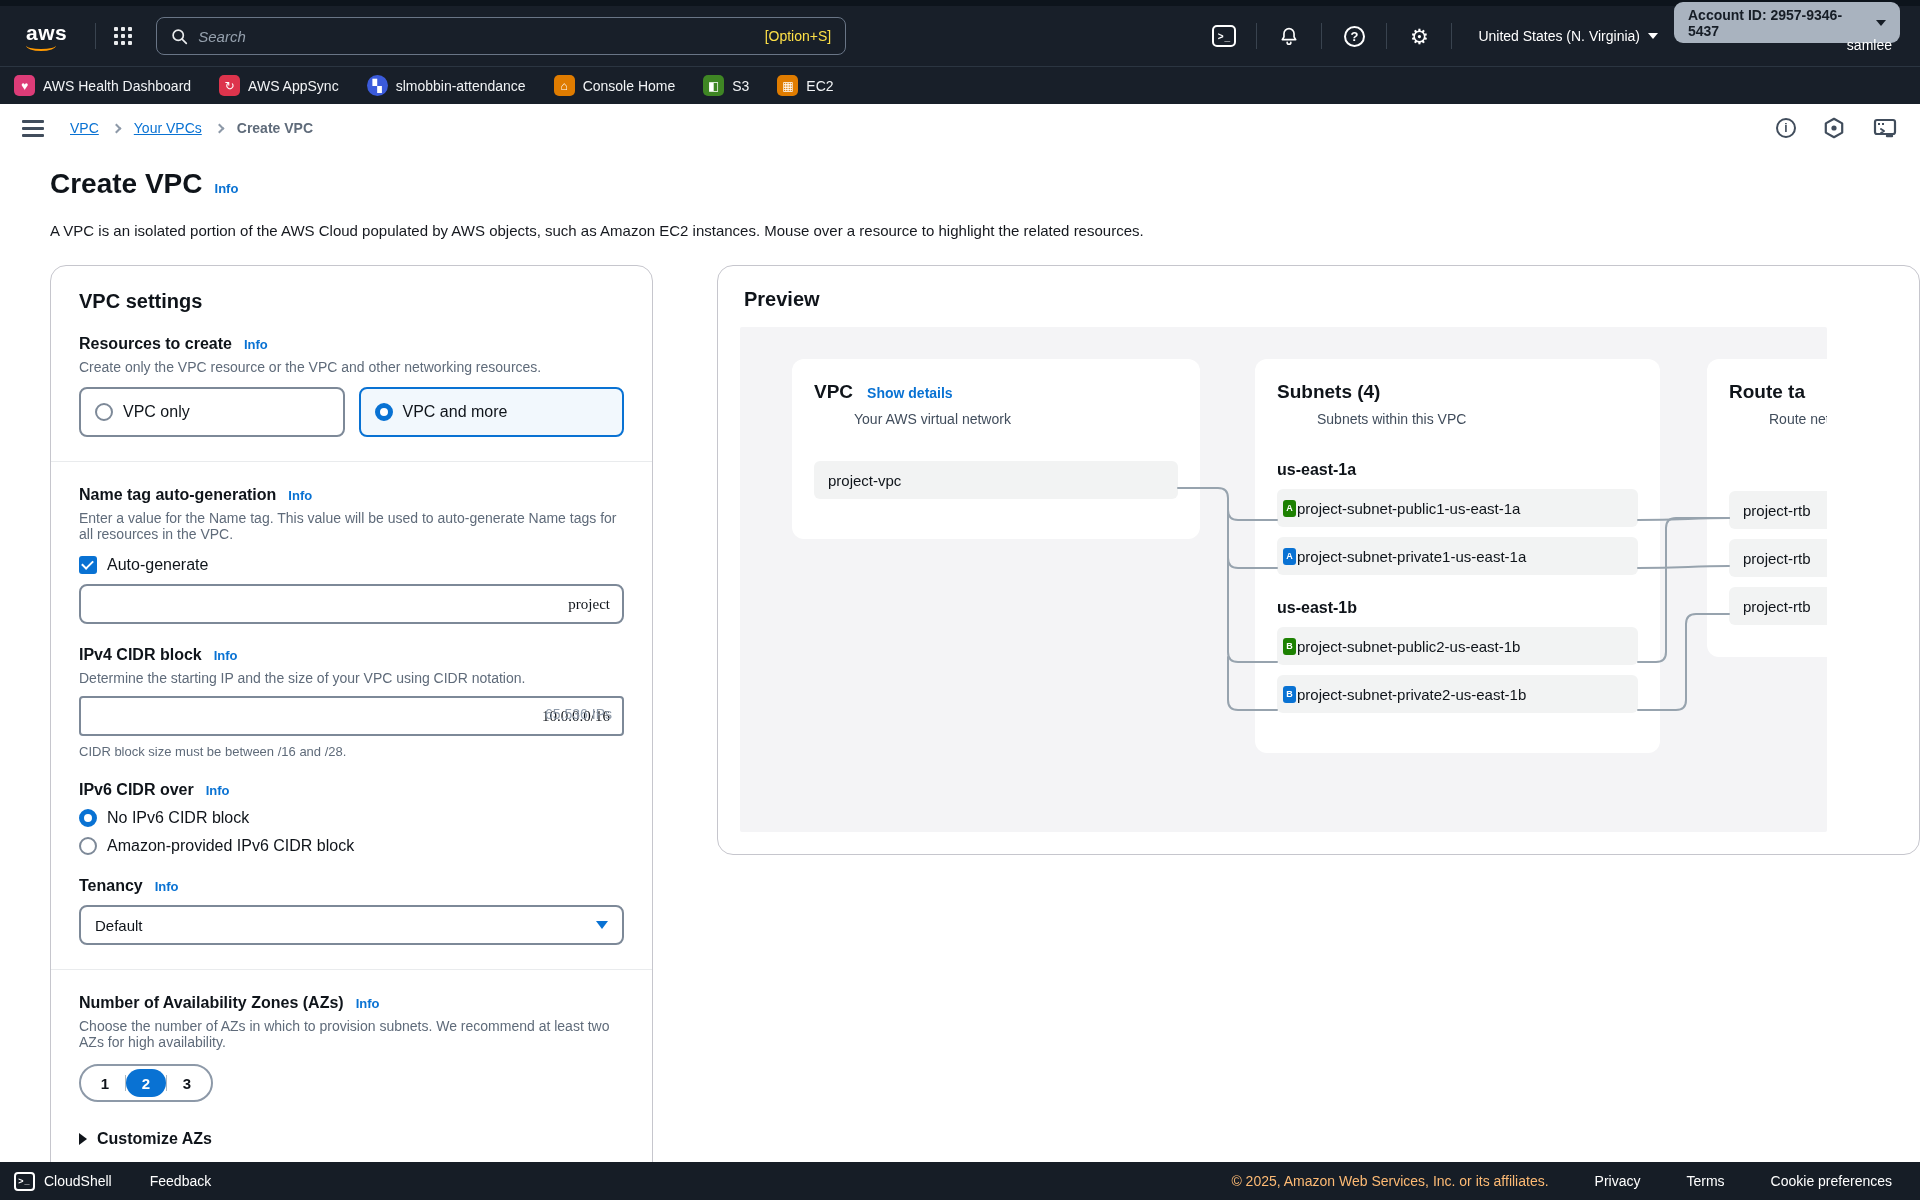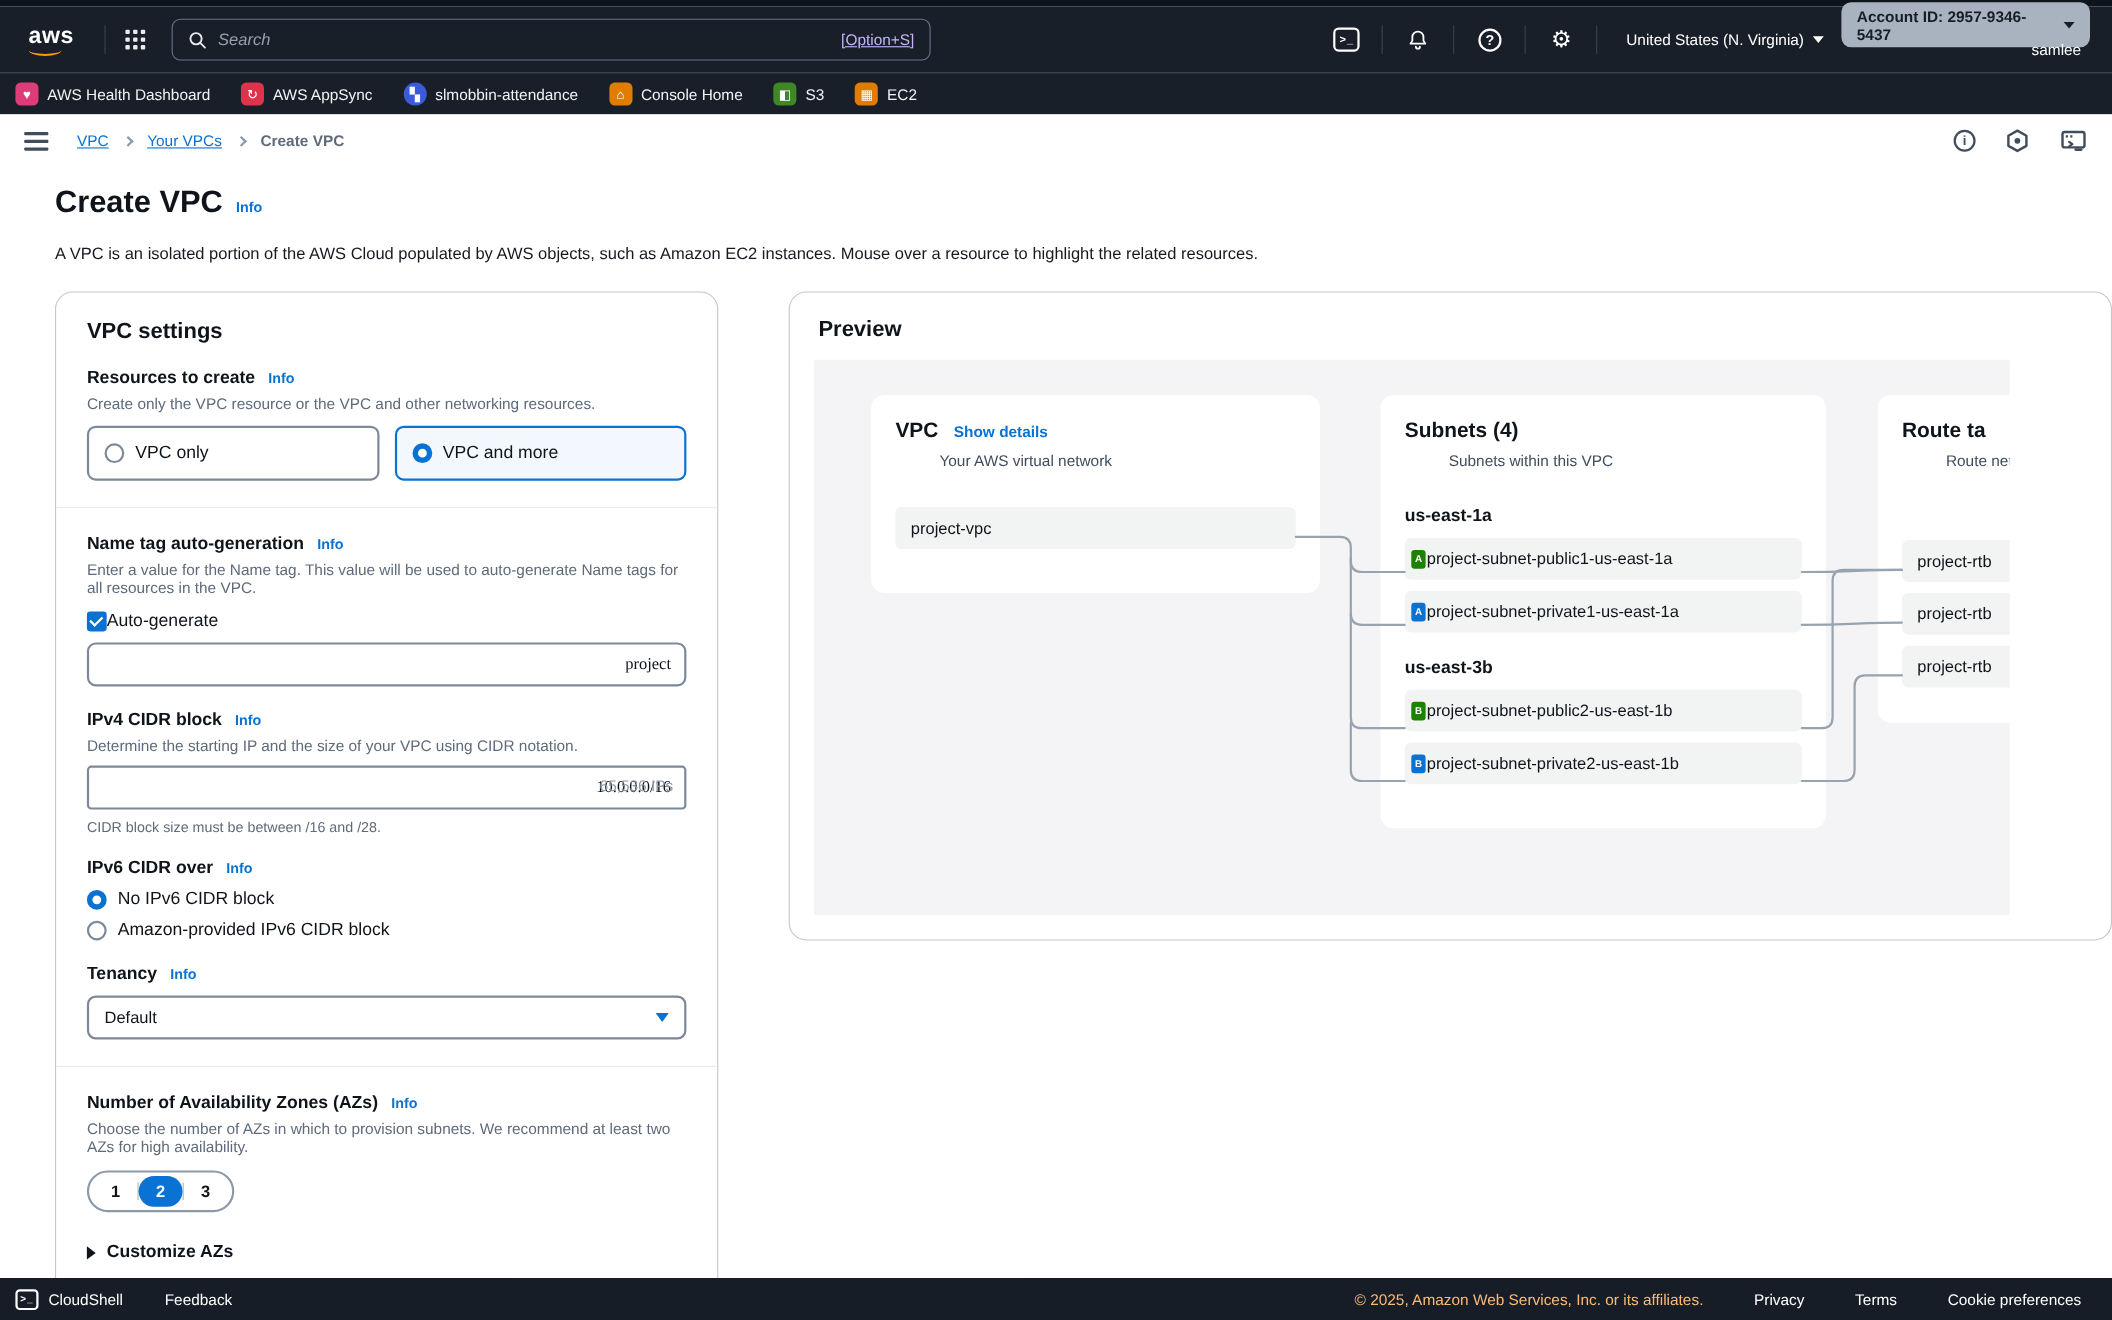--- a/index.html
+++ b/index.html
@@ -13,21 +13,21 @@
   .aws-logo::after { content:""; position:absolute; left:10px; bottom:0; width:30px; height:9px;
     border-bottom:2.5px solid #ff9900; border-radius:0 0 50% 50%; }
   .vdiv { width:1px; height:26px; background:#39434f; margin:0 10px; }
   .grid-icon { display:grid; grid-template-columns:repeat(3,4px); grid-gap:3px; padding:8px; cursor:pointer; }
   .grid-icon i { width:4px; height:4px; background:#e9ebed; border-radius:1px; }
   .searchbox { margin-left:16px; width:690px; height:38px; border:1px solid #697586; border-radius:8px;
     display:flex; align-items:center; padding:0 14px; gap:10px; background:#181f29; }
   .searchbox input { flex:1; background:transparent; border:none; outline:none; color:#d1d5db;
     font-size:15px; font-style:italic; font-family:inherit; }
   .searchbox input::placeholder { color:#95a0ad; font-style:italic; }
-  .kbd-hint { color:#c4b5fd; font-size:14px;text-decoration:underline; }
+  .kbd-hint { color:#fde047; font-size:14px; }
   .hdr-right { margin-left:auto; display:flex; align-items:center; }
   .hdr-icon { width:44px; height:38px; display:flex; align-items:center; justify-content:center; color:#fff; cursor:pointer; }
   .sq-term { width:24px; height:22px; border:2px solid #fff; border-radius:5px; color:#fff;
     font-size:10px; font-weight:700; display:flex; align-items:center; justify-content:center; letter-spacing:1px; }
   .circle-q { width:21px; height:21px; border:2px solid #fff; border-radius:50%; color:#fff; font-size:13px;
     font-weight:700; display:flex; align-items:center; justify-content:center; }
   .gear-glyph { font-size:21px; color:#fff; line-height:1; }
   .region { display:flex; align-items:center; gap:8px; color:#fff; font-size:14px; padding:0 16px; cursor:pointer; }
   .caret { width:0; height:0; border-left:5px solid transparent; border-right:5px solid transparent; border-top:6px solid currentColor; }
   .account-zone { width:230px; height:60px; position:relative; }
@@ -68,21 +68,21 @@
   .field-label { display:flex; align-items:baseline; gap:12px; margin-top:22px; }
   .field-label b { font-size:16px; }
   .f-desc { margin-top:6px; font-size:14px; color:#5f6b7a; }
   .divider { border:none; border-top:1px solid #e9ebed; margin:24px -28px; }
   .tiles { display:flex; gap:14px; margin-top:12px; }
   .tile { flex:1; height:50px; border:2px solid #7d8998; border-radius:8px; display:flex; align-items:center;
     gap:10px; padding:0 14px; font-size:16px; cursor:pointer; background:#fff; }
   .tile.sel { border-color:#0972d3; background:#f2f8fd; }
   .radio { width:18px; height:18px; border-radius:50%; border:2px solid #7d8998; background:#fff; flex:none; }
   .radio.on { border:5.5px solid #0972d3; }
-  .chk-row { display:flex; align-items:center; margin-top:14px; font-size:16px; cursor:pointer; }
+  .chk-row { display:flex; align-items:center; gap:10px; margin-top:14px; font-size:16px; cursor:pointer; }
   .chkbox { width:18px; height:18px; border-radius:3px; background:#0972d3; position:relative; flex:none; }
   .chkbox::after { content:""; position:absolute; left:5px; top:2px; width:5px; height:9px;
     border:solid #fff; border-width:0 2.5px 2.5px 0; transform:rotate(45deg); }
   .txt-input { margin-top:10px; width:100%; height:40px; border:2px solid #7d8998; border-radius:8px;
     font-size:15px; padding:0 12px; color:#0f141a; font-family:Liberation Serif, serif; outline:none; background:#fff;text-align:right; }
   .cidr-wrap { position:relative; width:545px; margin-top:10px; }
   .cidr-wrap input { margin-top:0; border-radius:4px; width:100%; }
   .ips-hint { position:absolute; right:12px; top:10px; font-size:14px; color:#8d99a8; }
   .constraint { margin-top:8px; font-size:13px; color:#5f6b7a; }
   .radio-row { display:flex; align-items:center; gap:10px; margin-top:10px; font-size:16px; cursor:pointer; }
@@ -361,21 +361,21 @@
           <div class="dsub">Subnets within this VPC</div>
           <div class="az-group">us-east-1a</div>
           <div class="chip subchip">
             <span class="badge" style="background: rgb(29, 129, 2);">A</span>
             <span>project-subnet-public1-us-east-1a</span>
           </div>
           <div class="chip subchip">
             <span class="badge" style="background: rgb(9, 114, 211);">A</span>
             <span>project-subnet-private1-us-east-1a</span>
           </div>
-          <div class="az-group second">us-east-3b</div>
+          <div class="az-group second">us-east-1b</div>
           <div class="chip subchip">
             <span class="badge" style="background: rgb(29, 129, 2);">B</span>
             <span>project-subnet-public2-us-east-1b</span>
           </div>
           <div class="chip subchip">
             <span class="badge" style="background: rgb(9, 114, 211);">B</span>
             <span>project-subnet-private2-us-east-1b</span>
           </div>
         </div>
 

